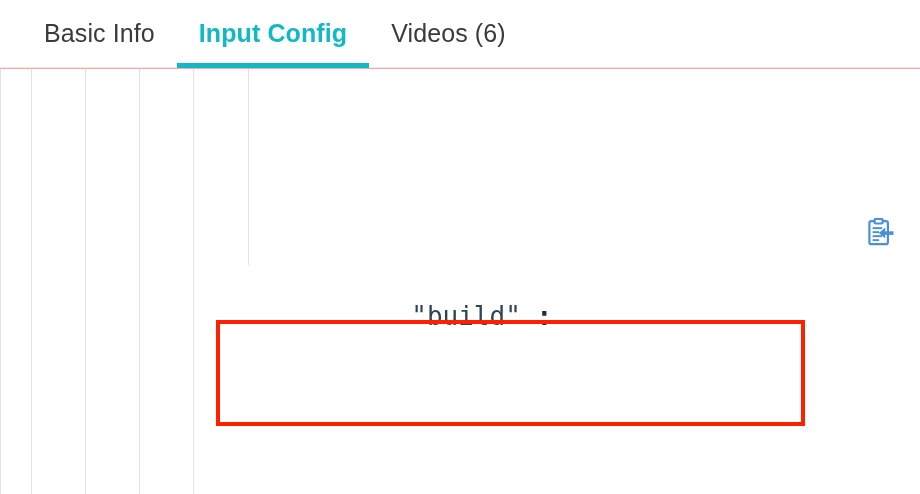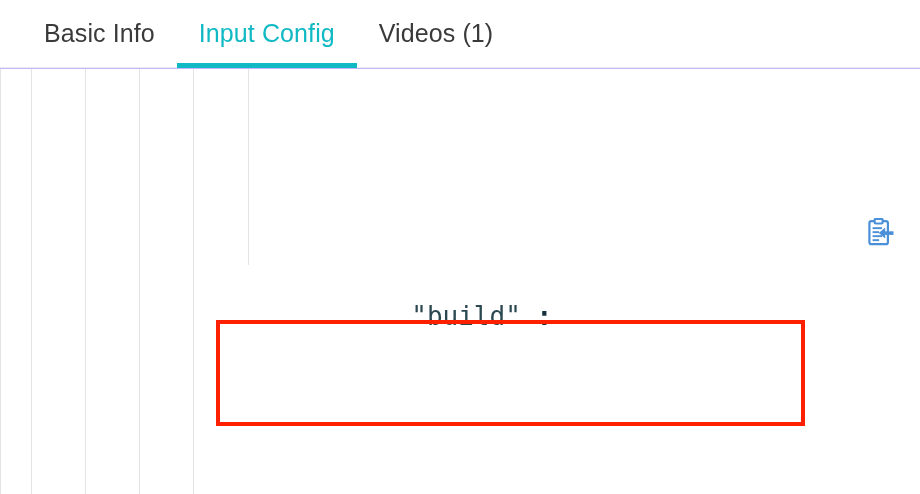--- a/index.html
+++ b/index.html
@@ -2,21 +2,21 @@
 <html><head>
 <meta charset="utf-8">
 <style>
   * { box-sizing: border-box; margin: 0; padding: 0; }
   html, body {
     width: 920px; height: 494px;
     background: #ffffff;
     font-family: "Liberation Sans", sans-serif;
     overflow: hidden;
   }
-  #app { position: relative; width: 920px; height: 494px; background: #c4b5fd; }
+  #app { position: relative; width: 920px; height: 494px; background: #fca5a5; }
 
   
   .tabbar {
     position: absolute; left: 0; top: 0;
     width: 920px; height: 68px;
     display: flex; align-items: center;
     padding-left: 22px;
     border-bottom: 1px solid #ececec;
     background: #fff;
   }
@@ -25,21 +25,21 @@
     height: 68px;
     display: flex; align-items: center;
     padding: 0 22px;
     font-size: 25px;
     color: #3a3a3a;
     letter-spacing: 0.1px;
     white-space: nowrap;
     cursor: pointer;
     user-select: none;
   }
-  .tab.active { color: #10b9c4; font-weight: 400; }
+  .tab.active { color: #10b9c4; font-weight: 700; }
   .tab.active::after {
     content: "";
     position: absolute;
     left: 0; right: 0; bottom: 0;
     height: 5px;
     background: #10b9c4;
   }
 
   
   .jsonpane {
@@ -92,21 +92,21 @@
 <div id="app">
 
   <div class="tabbar">
     <div class="tab">
       <span>Basic Info</span>
     </div>
     <div class="tab active">
       <span>Input Config</span>
     </div>
     <div class="tab">
-      <span>Videos (1)</span>
+      <span>Videos (6)</span>
     </div>
   </div>
 
   <div class="jsonpane">
 
     <div class="guides">
       <div class="guide" style="left:0px;  height:425px;"></div>
       <div class="guide" style="left:31px; height:425px;"></div>
       <div class="guide" style="left:85px; height:425px;"></div>
       <div class="guide" style="left:139px;height:425px;"></div>

